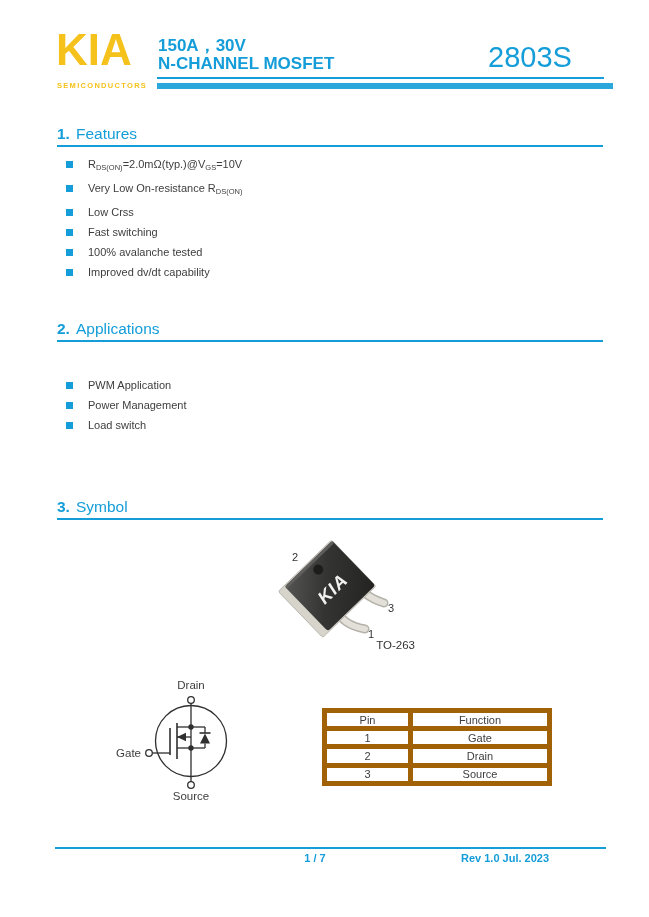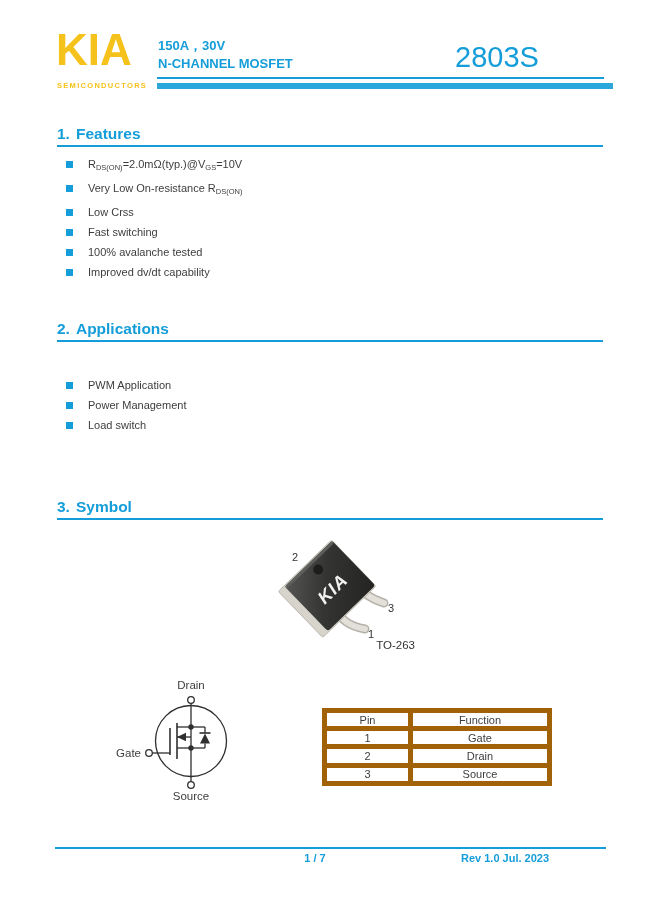--- a/index.html
+++ b/index.html
@@ -8,32 +8,32 @@
     position:relative; width:649px; height:917px; background:#fff;
     font-family:"Liberation Sans", sans-serif; color:#3d3d3d; overflow:hidden;
   }
   .abs { position:absolute; }
 
   
   .logo-main { left:56px; top:28px; font-size:44px; font-weight:bold;
                color:#f5c21b; line-height:1; letter-spacing:0px; }
   .logo-sub  { left:57px; top:81px; font-size:7.5px; font-weight:bold;
                color:#f5c21b; letter-spacing:1.3px; }
-  .hdr-sub   { left:158px; top:37px; font-size:13px; font-weight:bold;
+  .hdr-sub   { left:158px; top:37px; font-size:17px; font-weight:bold;
                color:#149dd8; line-height:18px; }
-  .part-no   { left:455px; top:41px; width:150px; text-align:left;
+  .part-no   { left:455px; top:41px; width:150px; text-align:center;
                font-size:29px; color:#149dd8; font-weight:normal; }
   .rule-thin  { left:157px; top:77px; width:447px; height:2px; background:#149dd8; }
   .rule-thick { left:157px; top:83px; width:456px; height:6px; background:#2ba7dc; }
 
   
   .sec-head { left:57px; width:546px; border-bottom:2px solid #149dd8;
               padding-bottom:3px; font-size:15.5px; color:#149dd8; line-height:16px; }
   .sec-head .num { font-weight:bold; }
-  .sec-head .ttl { font-weight:bold; margin-left:6px; }
+  .sec-head .ttl { font-weight:normal; margin-left:6px; }
 
   
   .blist { left:66px; list-style:none; }
   .blist li { position:relative; padding-left:22px; margin-bottom:7.5px;
               font-size:11px; line-height:12.5px; color:#3d3d3d; }
   .sq { position:absolute; left:0; top:2.5px; width:7px; height:7px; background:#149dd8; }
   sub { font-size:7.5px; vertical-align:-2px; letter-spacing:0; }
 
   
   .pkg-svg { left:255px; top:528px; }

